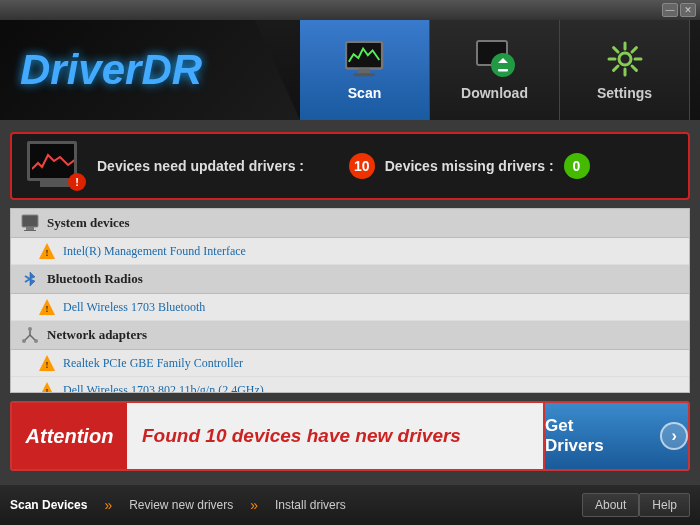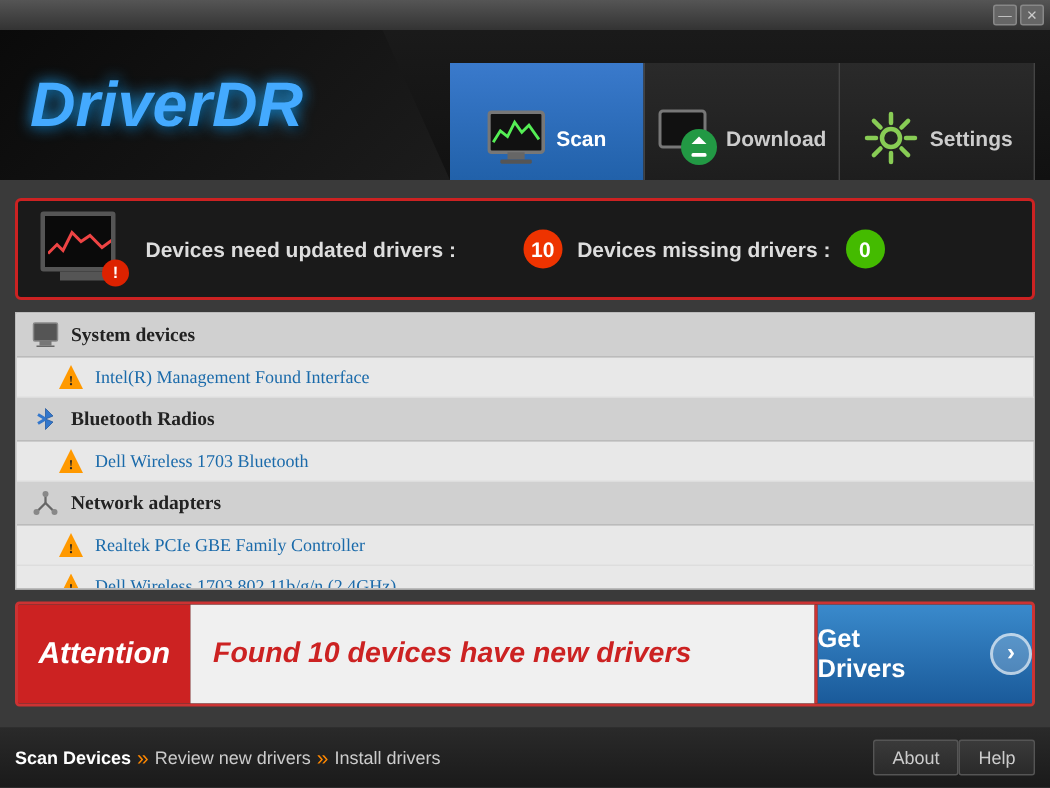--- a/index.html
+++ b/index.html
@@ -63,33 +63,32 @@
 
     .nav-tabs {
       display: flex;
       align-items: stretch;
       height: 100px;
       flex: 1;
     }
 
     .nav-tab {
       display: flex;
-      flex-direction: row;
+      flex-direction: column;
       align-items: center;
       justify-content: center;
       width: 130px;
       height: 100px;
       cursor: pointer;
       border-right: 1px solid #444;
       color: #ccc;
       font-size: 14px;
       font-weight: bold;
       gap: 6px;
       text-decoration: none;
-      margin-top: 22px;
     }
     .nav-tab.active {
       background: linear-gradient(to bottom, #3a7acc, #1a5aa0);
       color: white;
     }
     .nav-tab:not(.active) {
       background: linear-gradient(to bottom, #2a2a2a, #1a1a1a);
     }
 
     .tab-icon {
@@ -297,21 +296,21 @@
       height: 40px;
       background: linear-gradient(to bottom, #2a2a2a, #1a1a1a);
       display: flex;
       align-items: center;
       padding: 0 10px;
       justify-content: space-between;
     }
     .footer-left {
       display: flex;
       align-items: center;
-      gap: 4px;
+      gap: 17px;
       font-size: 12px;
       color: #ccc;
     }
     .footer-step {
       color: #ccc;
       font-size: 12px;
     }
     .footer-step.active {
       color: white;
       font-weight: bold;

